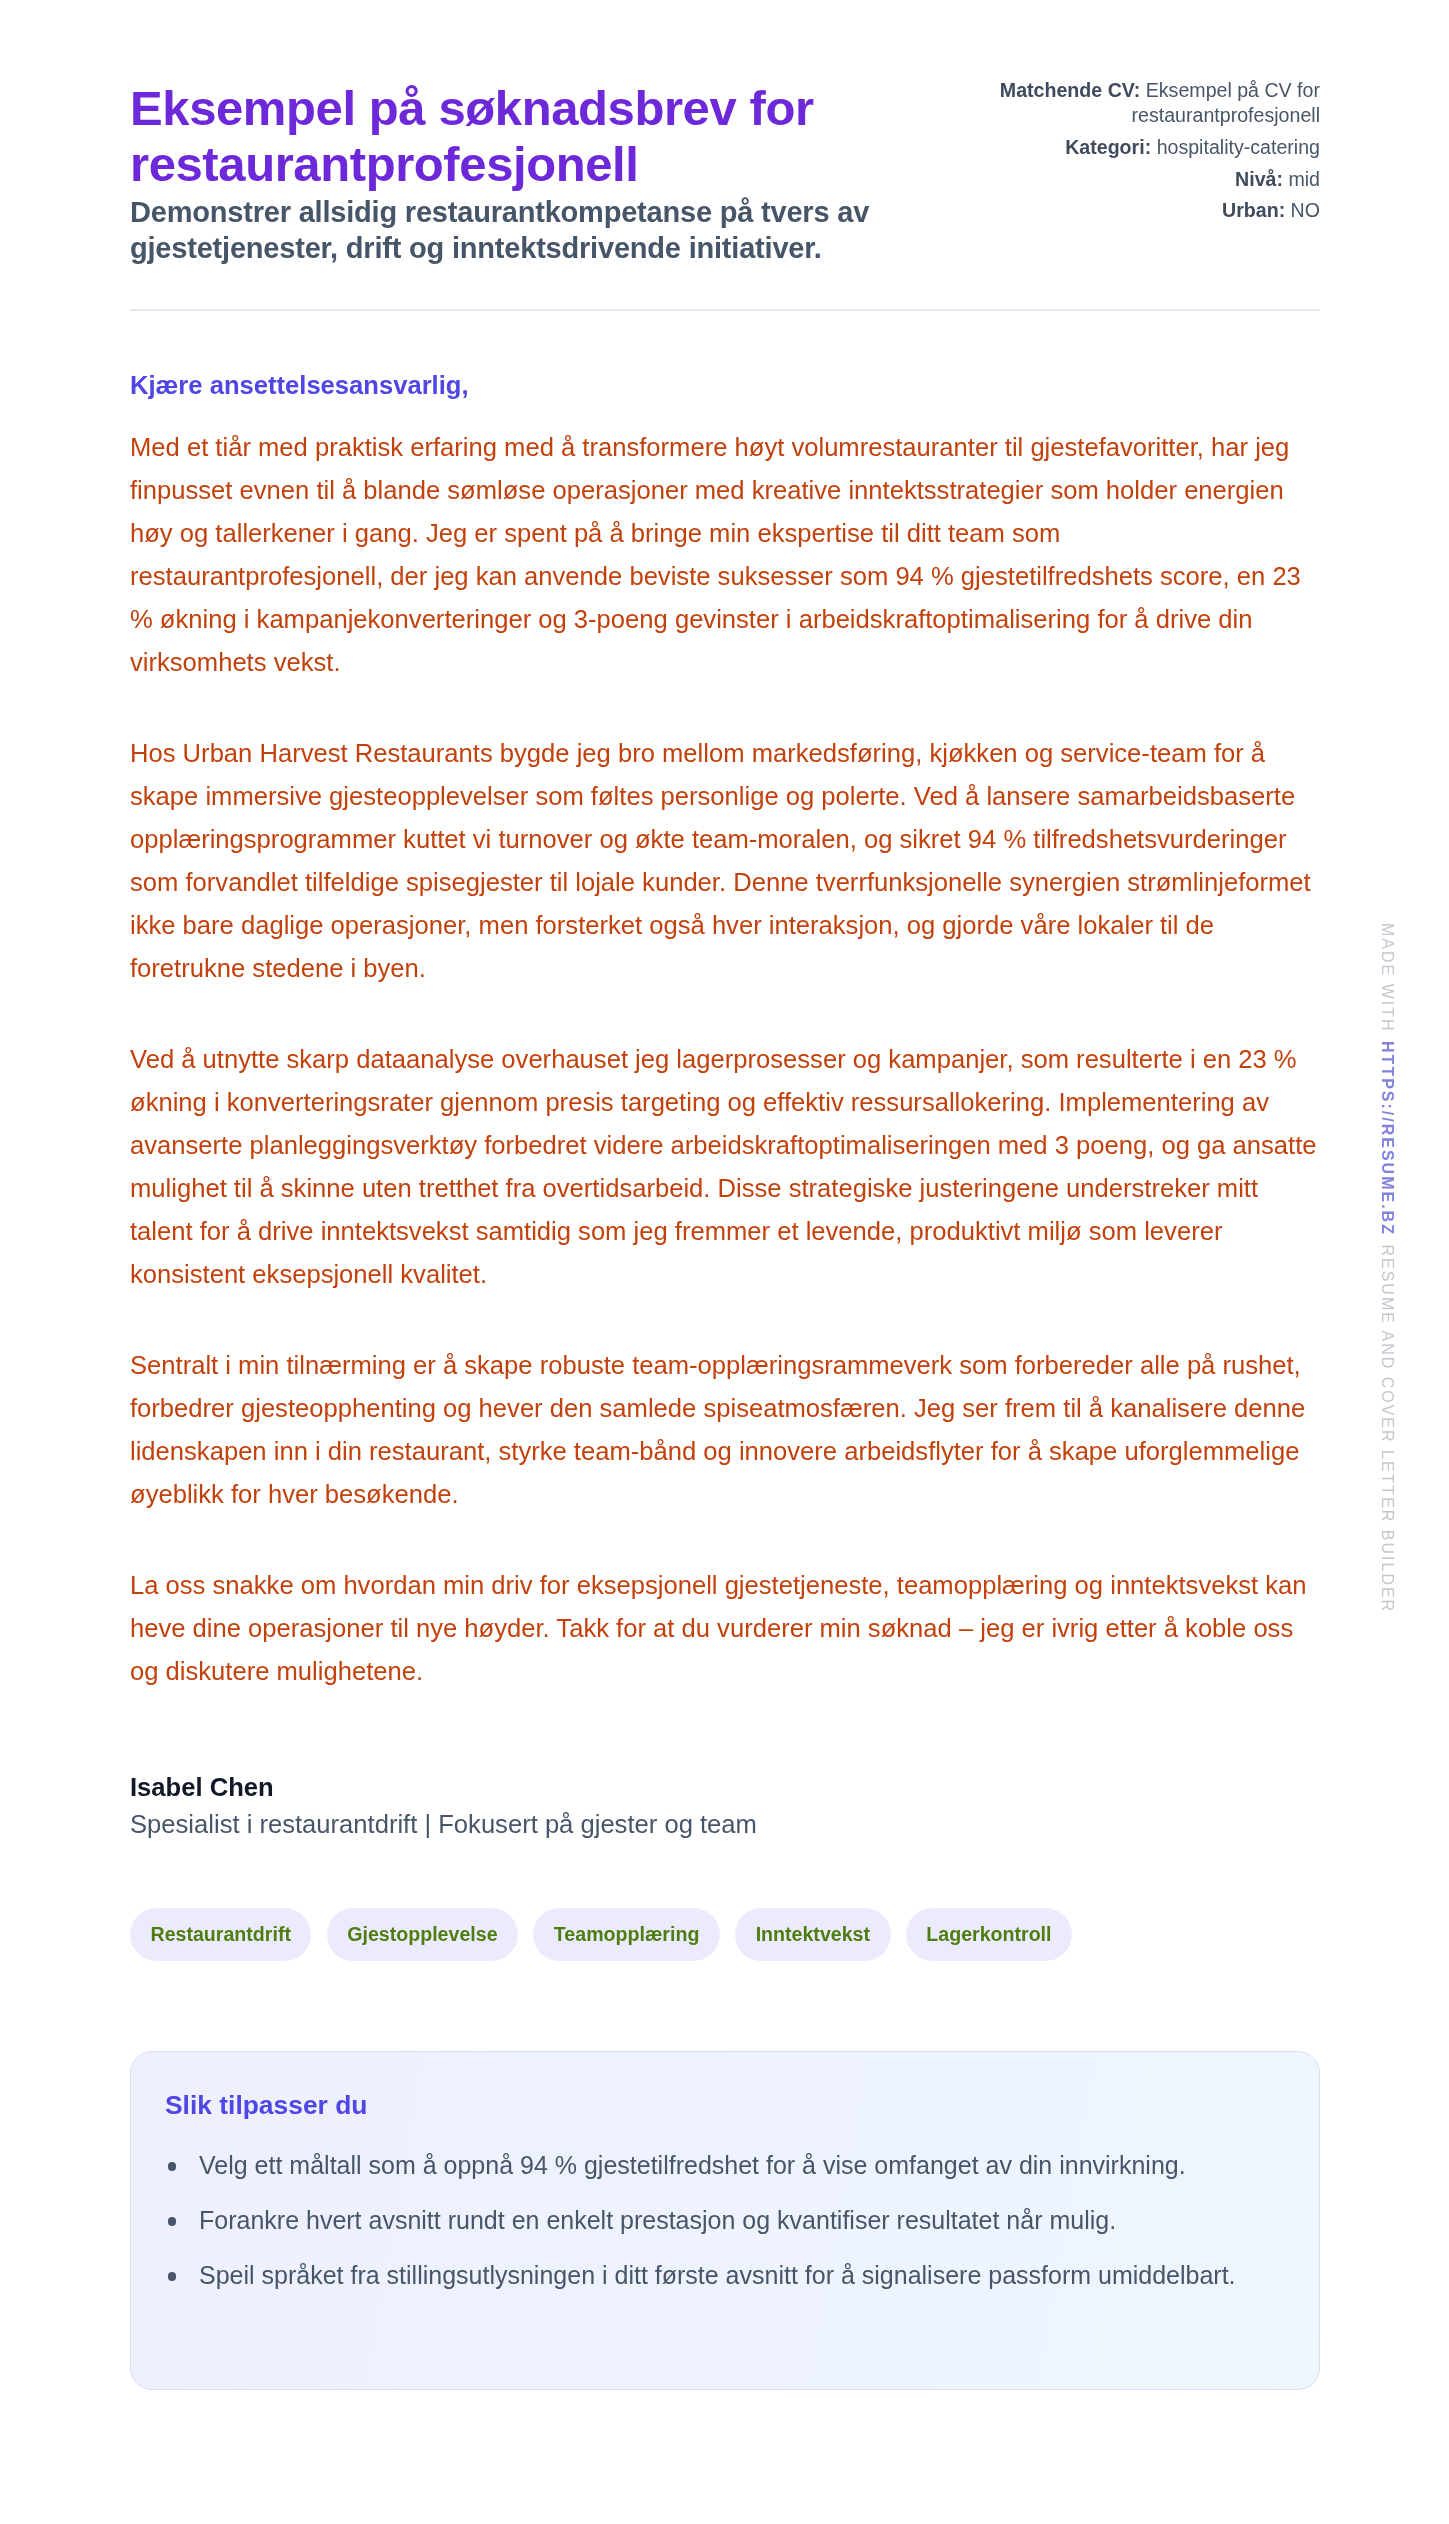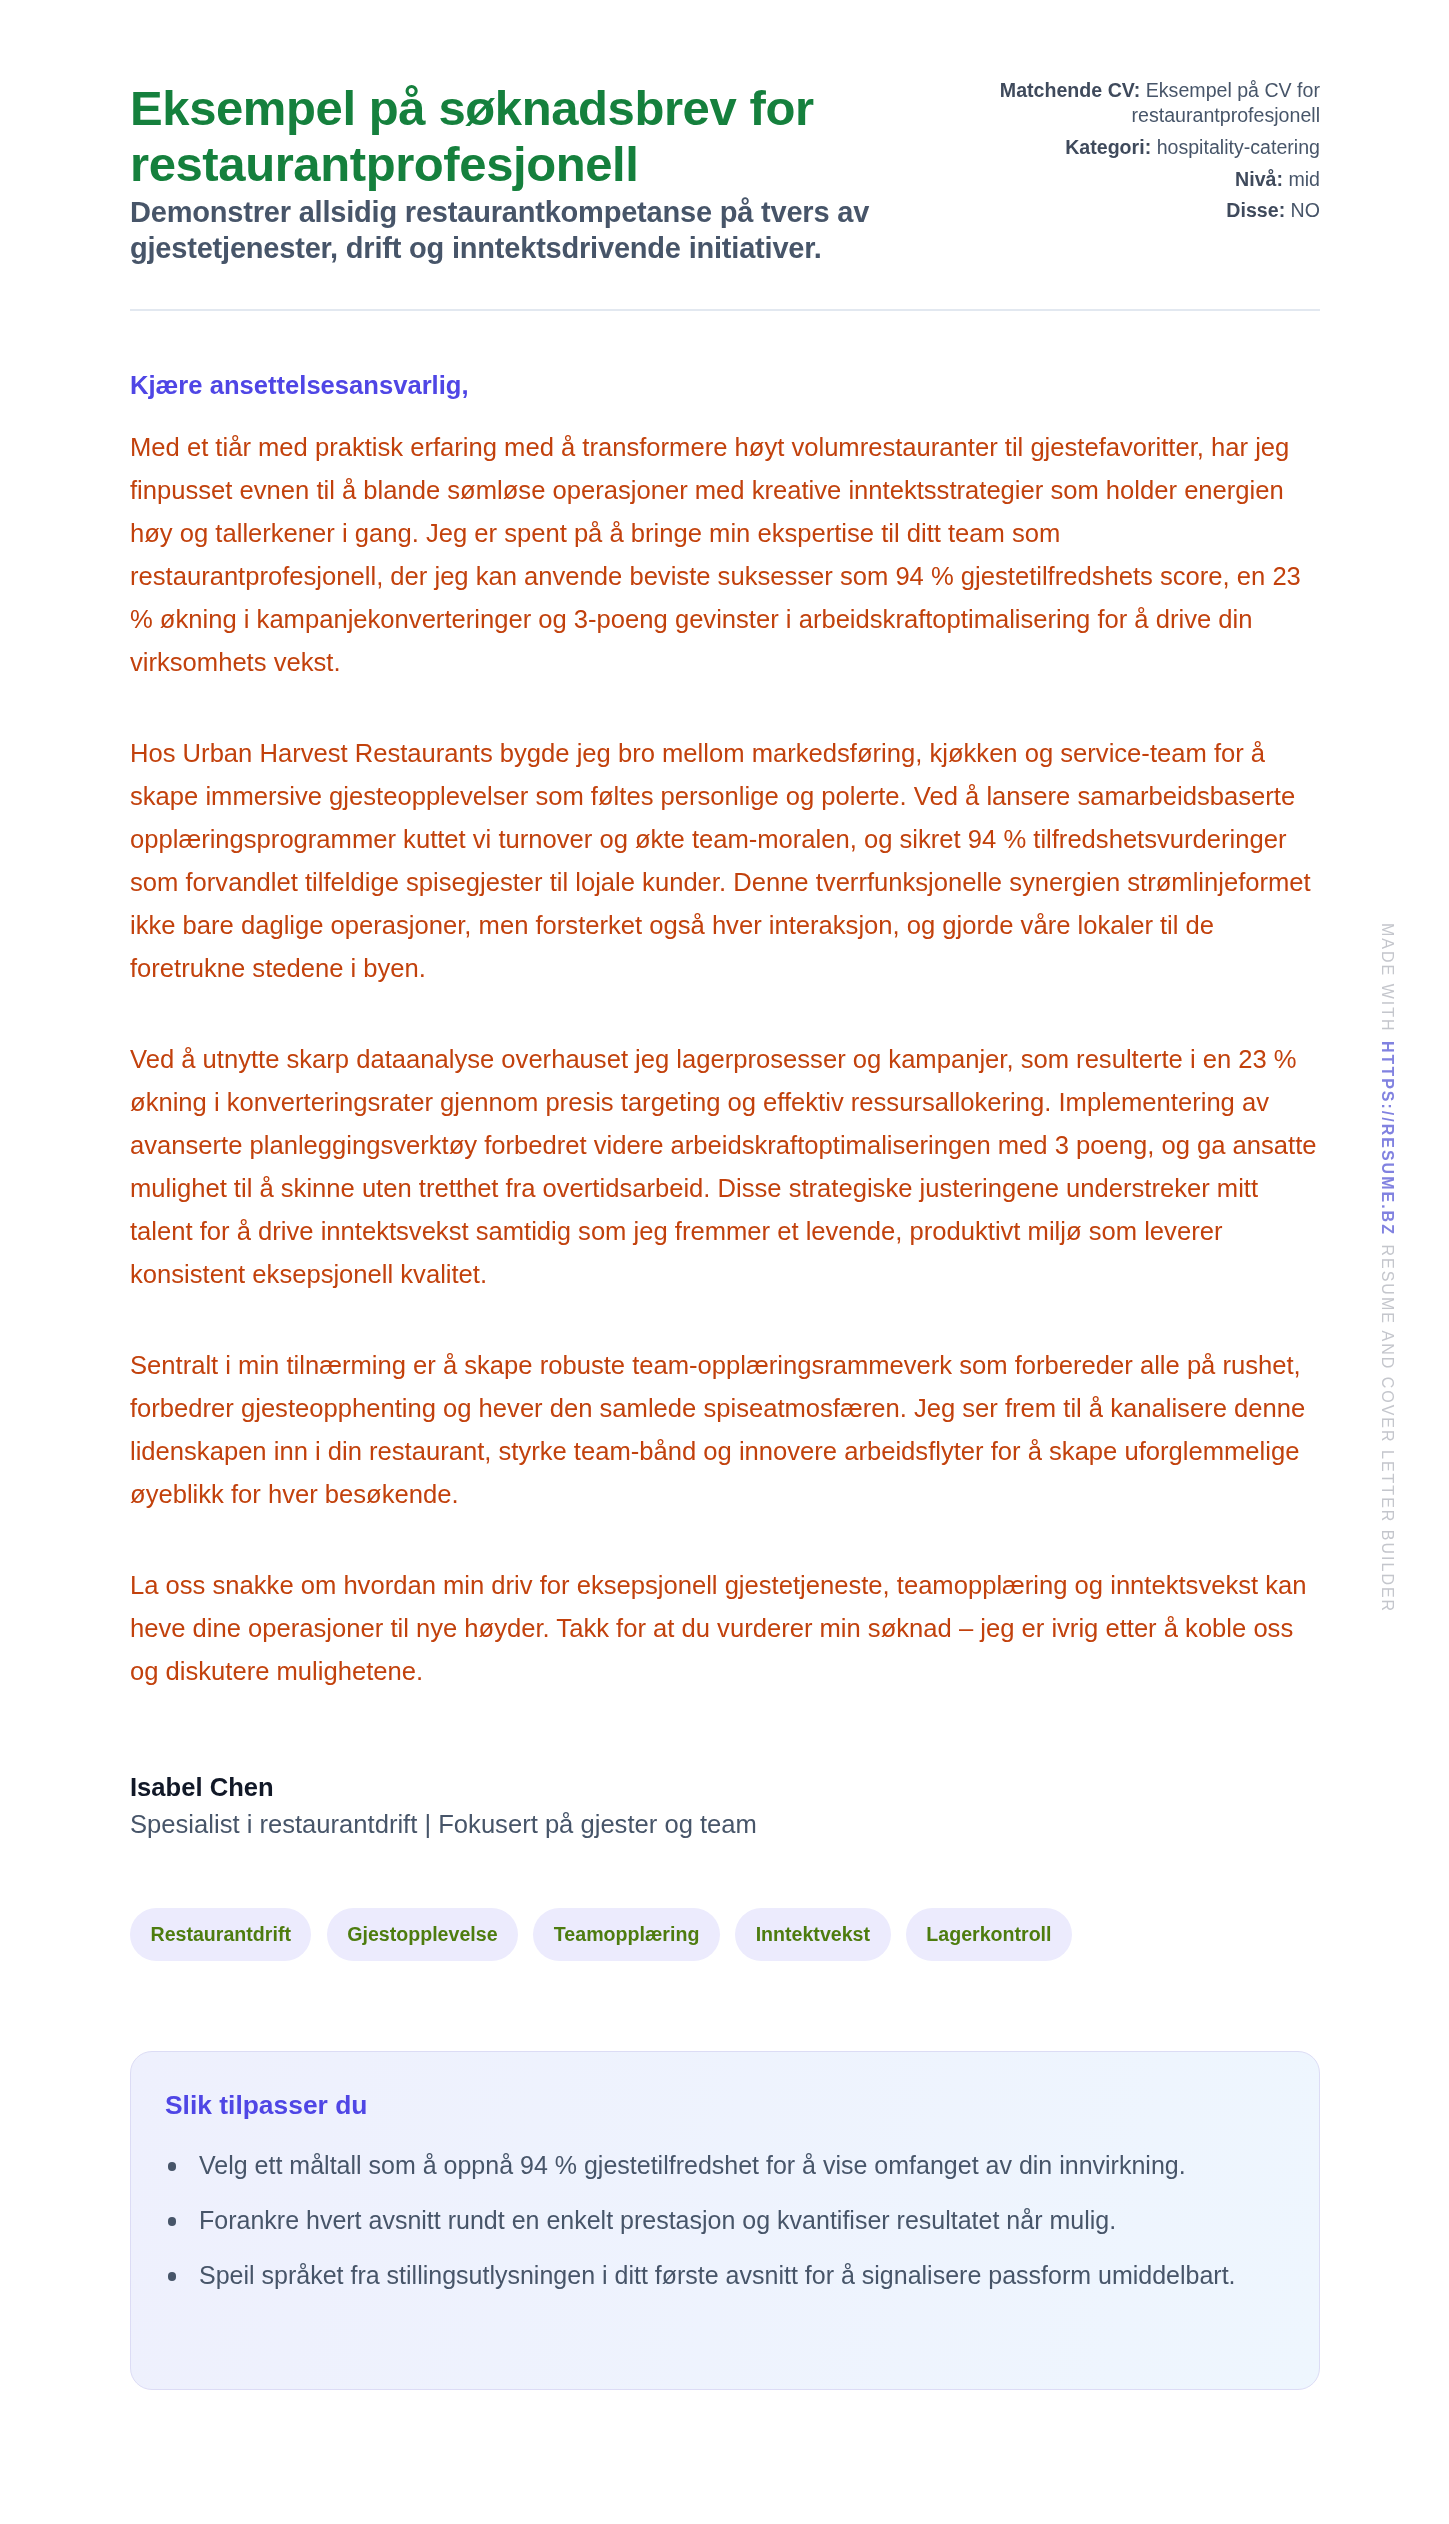--- a/index.html
+++ b/index.html
@@ -3,21 +3,21 @@
 <meta charset="utf-8">
 <style>
   * { box-sizing: border-box; margin: 0; padding: 0; }
   html, body { width: 1449px; height: 2525px; background: #ffffff; overflow: hidden; }
   body { font-family: "Liberation Sans", "DejaVu Sans", sans-serif; color: #111827; position: relative; }
 
   .page { position: absolute; left: 130px; top: 0; width: 1190px; }
 
   .header { position: relative; height: 311px; }
   .title-block { position: absolute; left: 0; top: 80px; width: 852px; }
-  .title { font-size: 49px; line-height: 56px; font-weight: 700; color: #15803d; letter-spacing: -0.4px; }
+  .title { font-size: 49px; line-height: 56px; font-weight: 700; color: #6d28d9; letter-spacing: -0.4px; }
   .subtitle { margin-top: 1.7px; font-size: 29px; line-height: 36px; font-weight: 700; color: #475569; letter-spacing: -0.2px; }
 
   .meta { position: absolute; right: 0; top: 78px; width: 324px; text-align: right; font-size: 19.6px; line-height: 25px; color: #475569; }
   .meta .row { margin-bottom: 6.8px; }
   .meta .row:first-child { margin-bottom: 6.8px; }
   .meta .k { font-weight: 700; color: #3f4a5c; }
 
   .divider { position: absolute; left: 0; right: 0; bottom: 0; height: 1.7px; background: #e2e8f0; }
 
   .greeting { margin-top: 57px; font-size: 25.6px; line-height: 34px; font-weight: 700; color: #4f46e5; }
@@ -62,21 +62,21 @@
       </div>
       <div class="row">
         <span class="k">Kategori:</span>
         <span>hospitality-catering</span>
       </div>
       <div class="row">
         <span class="k">Nivå:</span>
         <span>mid</span>
       </div>
       <div class="row">
-        <span class="k">Disse:</span>
+        <span class="k">Urban:</span>
         <span>NO</span>
       </div>
     </div>
 
     <div class="divider"></div>
   </header>
 
   <div class="greeting">Kjære ansettelsesansvarlig,</div>
 
   <div class="body">

